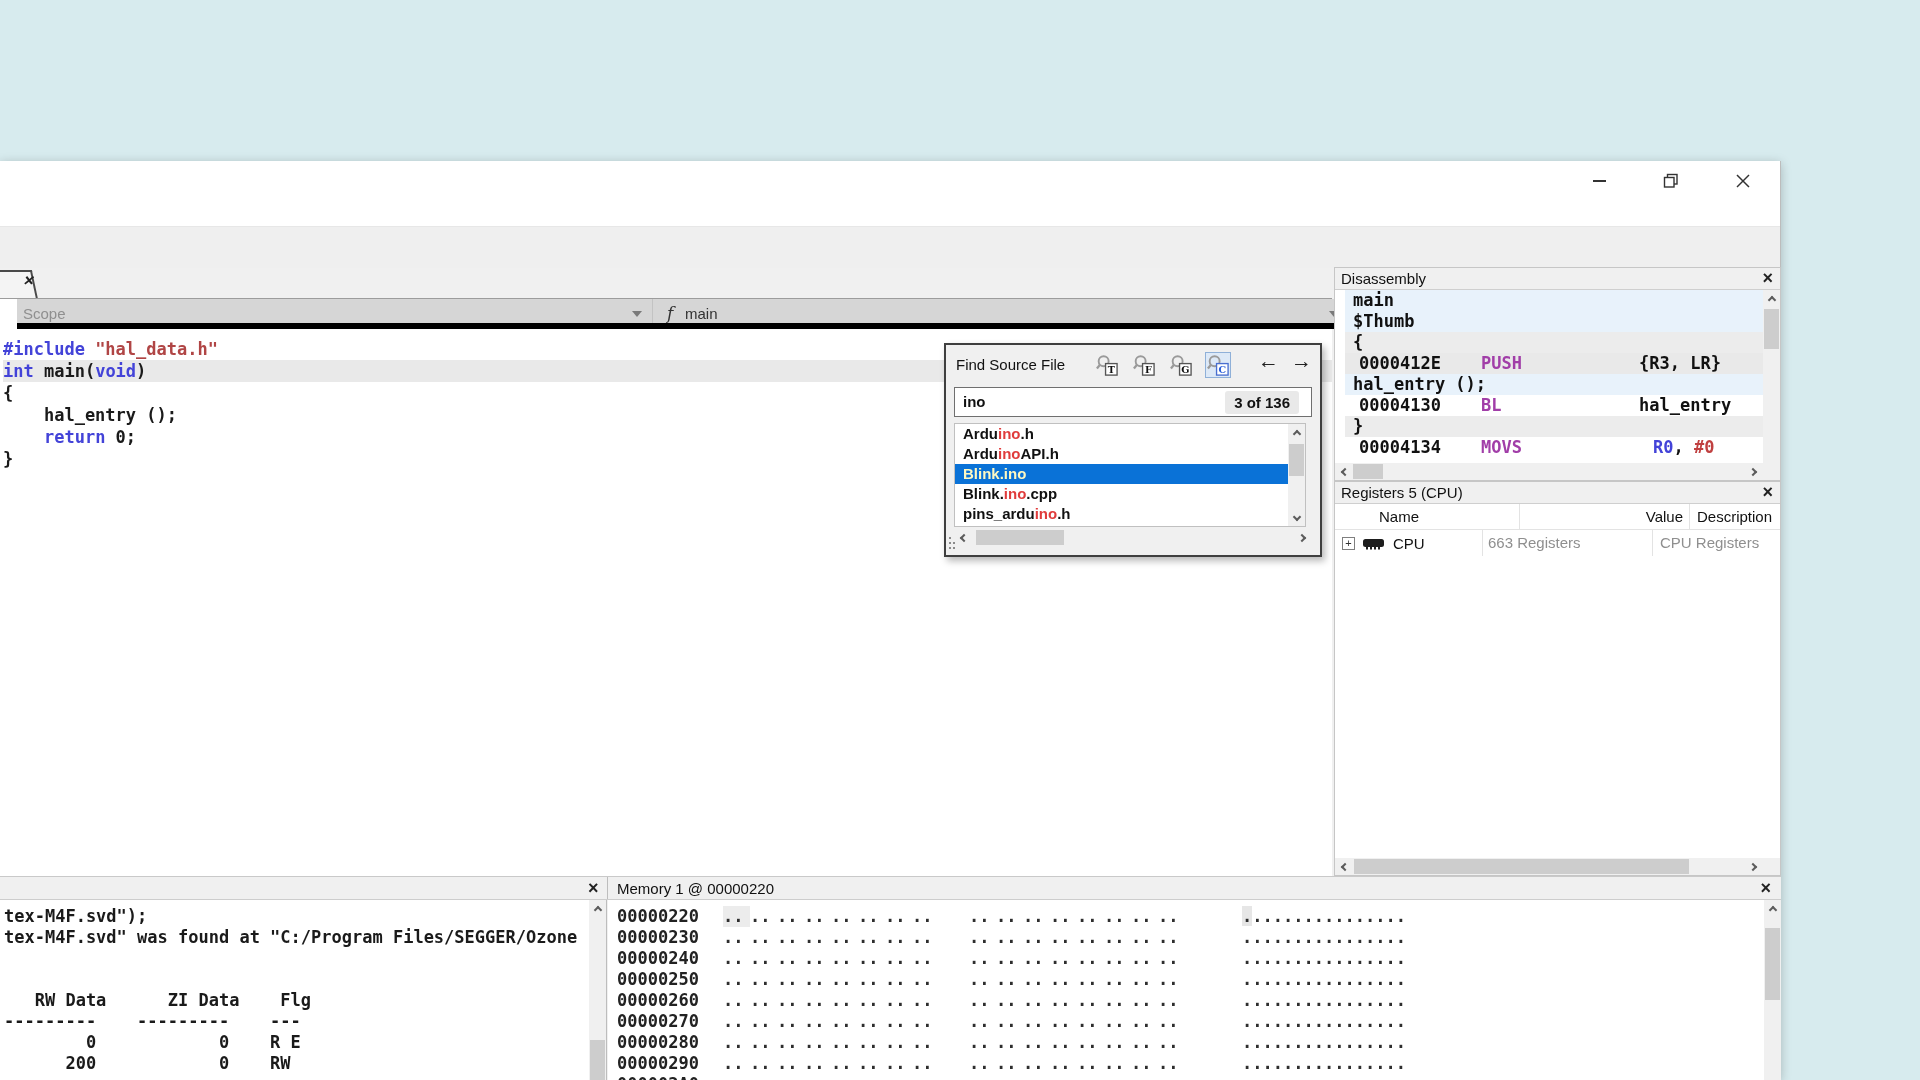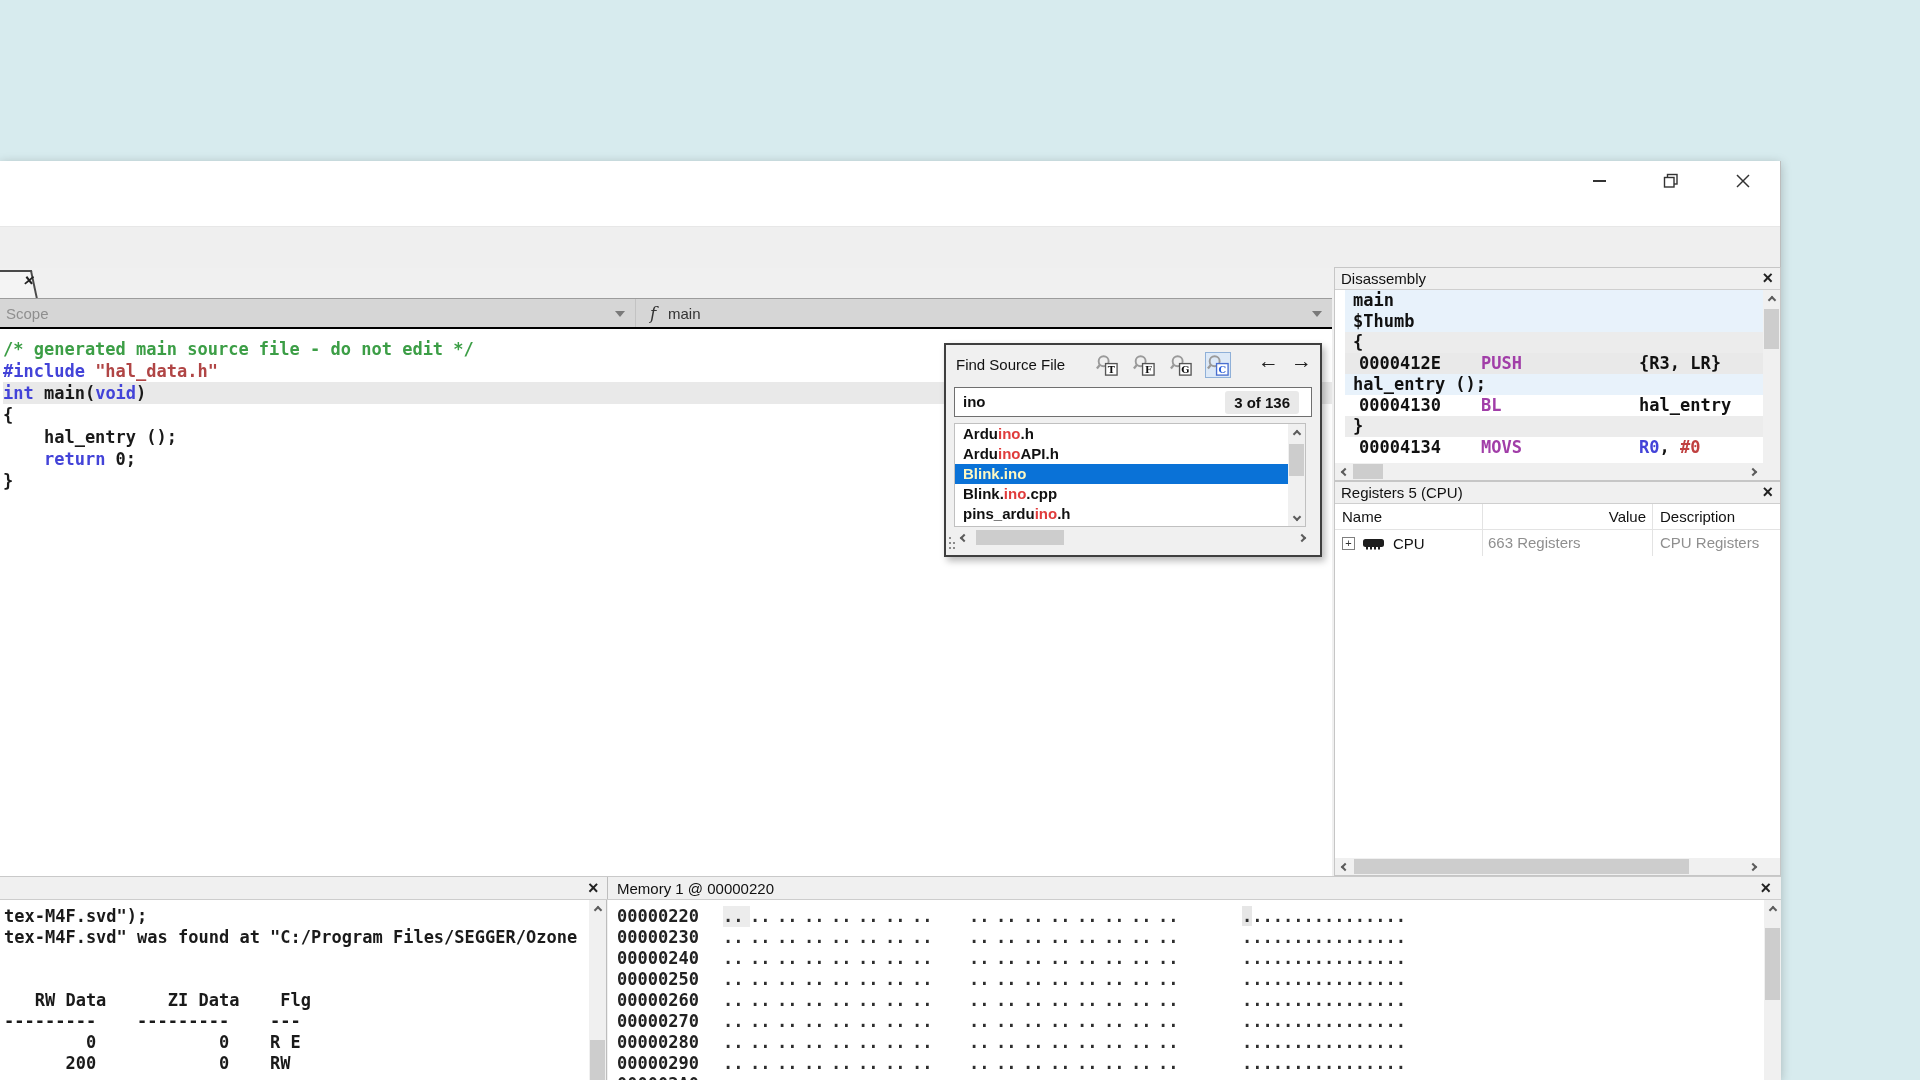--- a/index.html
+++ b/index.html
@@ -17,21 +17,21 @@
   .toolbar { position:absolute; left:0; top:65px; width:100%; height:42px; background:#efefef; border-top:1px solid #e7e7e7; }
 
   
   .tabbar { position:absolute; left:0; top:107px; width:1332px; height:31px; }
   .tab { position:absolute; left:-14px; top:2px; width:52px; height:29px; background:#f4f4f4;
          border:2px solid #4a4a4a; border-bottom:none; transform:skewX(12deg); transform-origin:bottom left; }
   .tab-close { position:absolute; left:24px; top:2px; transform:skewX(-12deg); font-size:17px; font-weight:bold; color:#222; line-height:22px; }
 
   
   .editor-col { position:absolute; left:0; top:137px; width:1332px; height:579px; background:#fff; border-top:1px solid #9c9c9c; }
-  .scopebar { position:absolute; left:0; top:0; width:100%; height:30px; background:#d6d6d6; border-bottom:2px solid #000000; }
+  .scopebar { position:absolute; left:17px; top:0; width:100%; height:30px; background:#d6d6d6; border-bottom:6px solid #000000; }
   .scope-combo { position:absolute; left:0; top:0; width:636px; height:100%; border-right:1px solid #c3c3c3; }
   .scope-label { position:absolute; left:6px; top:6px; font-size:15px; color:#8f8f8f; }
   .func-combo { position:absolute; left:636px; top:0; right:0; height:100%; }
   .fn-f { position:absolute; left:14px; top:4px; font-family:"DejaVu Serif", serif; font-style:italic; font-size:17px; color:#333; }
   .fn-name { position:absolute; left:32px; top:6px; font-size:15px; color:#333; }
   .dd-arrow { position:absolute; right:10px; top:12px; width:0; height:0;
               border-left:5px solid transparent; border-right:5px solid transparent; border-top:6px solid #7a7a7a; }
   .code-area { position:absolute; left:0; top:31px; right:0; bottom:0; padding:8px 0 0 3px; overflow:hidden;
                font-family:"DejaVu Sans Mono", monospace; font-weight:bold; font-size:17px; line-height:22px; }
   .code-line { height:22px; white-space:pre; }
@@ -56,26 +56,26 @@
 
   
   #disasm { left:1334px; top:106px; width:447px; height:214px; }
   .disasm-body { position:absolute; left:0; top:22px; right:17px; bottom:17px; overflow:hidden; background:#fff;
                  padding-left:10px; font-family:"DejaVu Sans Mono", monospace; font-weight:bold; font-size:17px; line-height:21px; }
   .d-row { height:21px; white-space:pre; }
   .d-src { background:#e8f2fb; } .d-brace { background:#ececec; } .d-instr { background:#fff; } .d-instr.sel { background:#e9e9e9; }
   .d-txt { padding-left:8px; color:#111; }
   .d-addr { display:inline-block; width:136px; padding-left:14px; color:#111; }
   .d-mn { display:inline-block; width:158px; color:#a13ea8; }
-  .o-plain { color:#111; } .o-reg { color:#4343d8; } .o-imm { color:#c04040; }
+  .o-plain { color:#111; } .o-reg { color:#4343d8;margin-left:14px; } .o-imm { color:#c04040; }
 
   
   #registers { left:1334px; top:320px; width:447px; height:395px; }
   .reg-colhdr { position:absolute; left:0; top:22px; right:0; height:26px; background:#fff; border-bottom:1px solid #e3e3e3;
-                display:flex; font-size:15px; }
+                display:flex; font-size:15px;padding-left:37px; }
   .reg-row { position:absolute; left:0; top:48px; right:0; height:26px; display:flex; font-size:15px; }
   .rc { height:100%; line-height:25px; }
   .rc.name { width:148px; padding-left:7px; border-right:1px solid #e3e3e3; display:flex; align-items:center; gap:7px; }
   .rc.value { width:170px; border-right:1px solid #e3e3e3; }
   .rc.value.hdr { text-align:right; padding-right:6px; }
   .rc.value.val { padding-left:5px; }
   .rc.desc { flex:1; padding-left:7px; }
   .gray { color:#8f8f8f; }
   .expand-box { width:13px; height:13px; border:1px solid #7f7f7f; background:#fff; font-size:11px; line-height:11px;
                 text-align:center; color:#333; display:inline-block; }
@@ -166,21 +166,20 @@
           <span class="scope-label">Scope</span>
           <span class="dd-arrow"></span>
         </div>
         <div class="func-combo">
           <span class="fn-f">f</span>
           <span class="fn-name">main</span>
           <span class="dd-arrow"></span>
         </div>
       </div>
       <div class="code-area">
-          <div class="code-line"><span class="c-comment">/* generated main source file - do not edit */</span></div>
           <div class="code-line"><span class="c-kw">#include </span><span class="c-str">"hal_data.h"</span></div>
           <div class="code-line hl"><span class="c-kw">int</span><span class="c-plain"> main(</span><span class="c-kw">void</span><span class="c-plain">)</span></div>
           <div class="code-line"><span class="c-plain">{</span></div>
           <div class="code-line"><span class="c-plain">    hal_entry ();</span></div>
           <div class="code-line"><span class="c-plain">    </span><span class="c-kw">return</span><span class="c-plain"> 0;</span></div>
           <div class="code-line"><span class="c-plain">}</span></div>
         </div>
     </div>
 
     <div class="panel" id="disasm">

